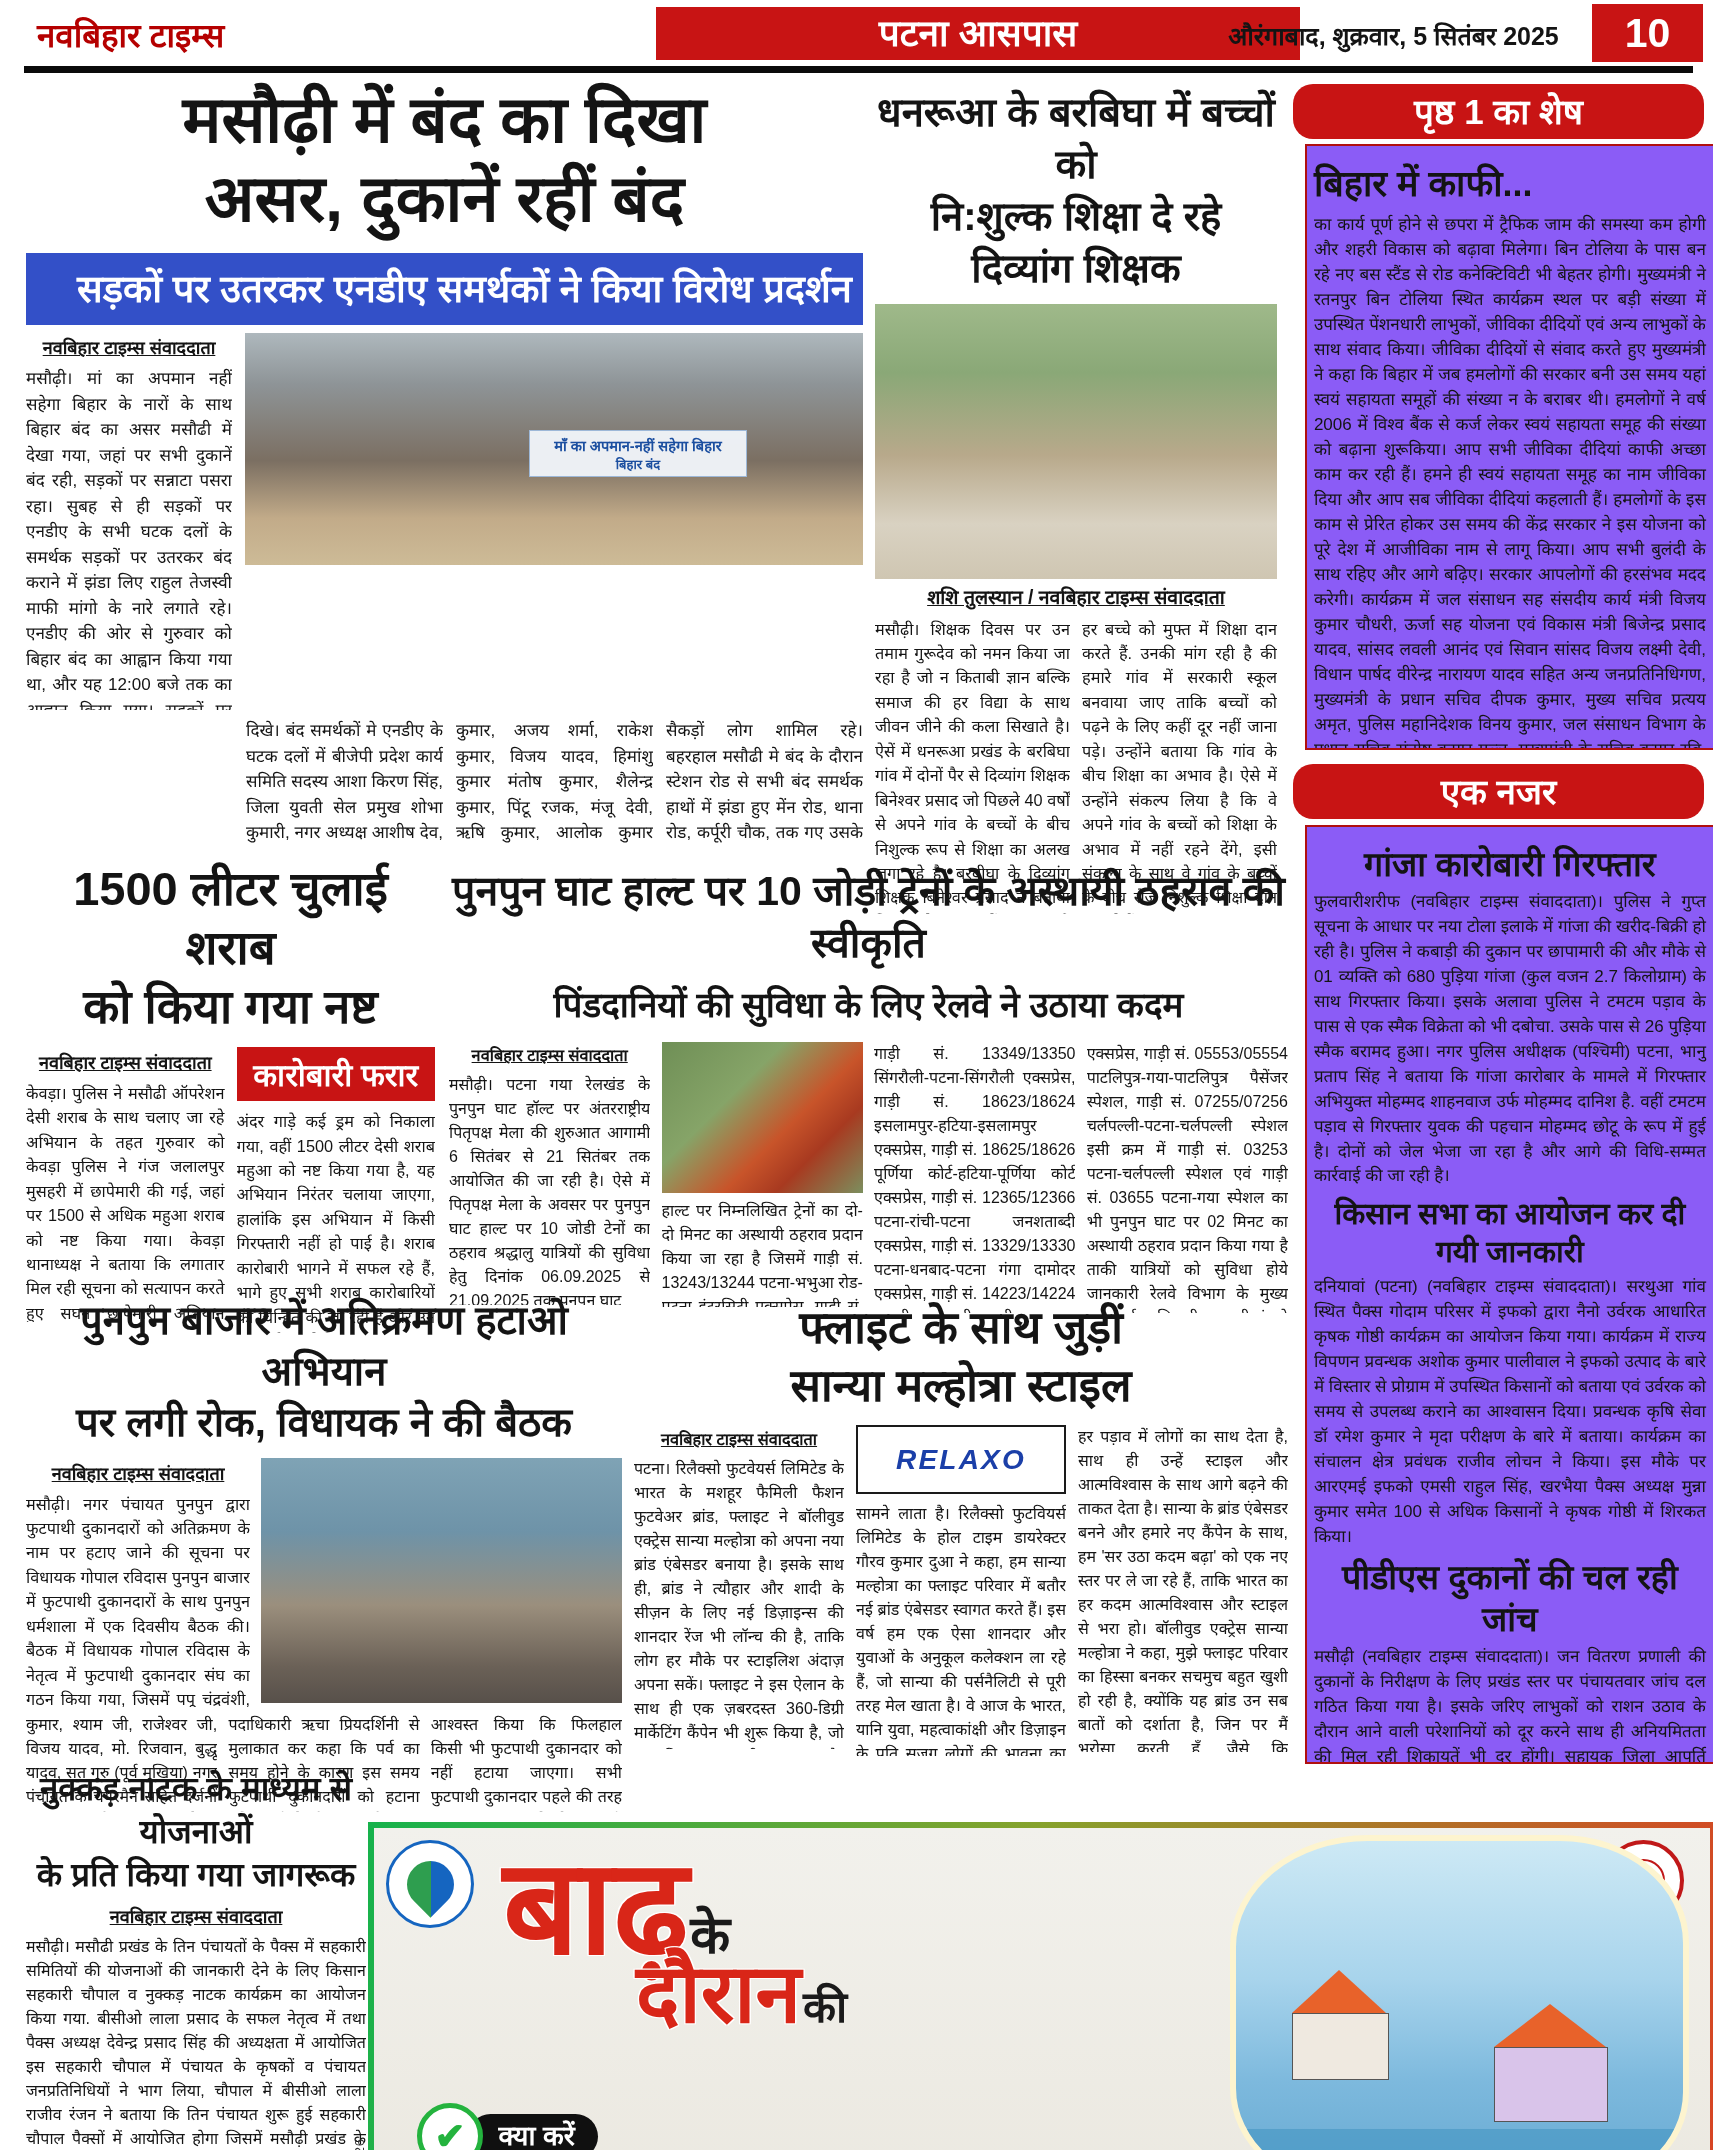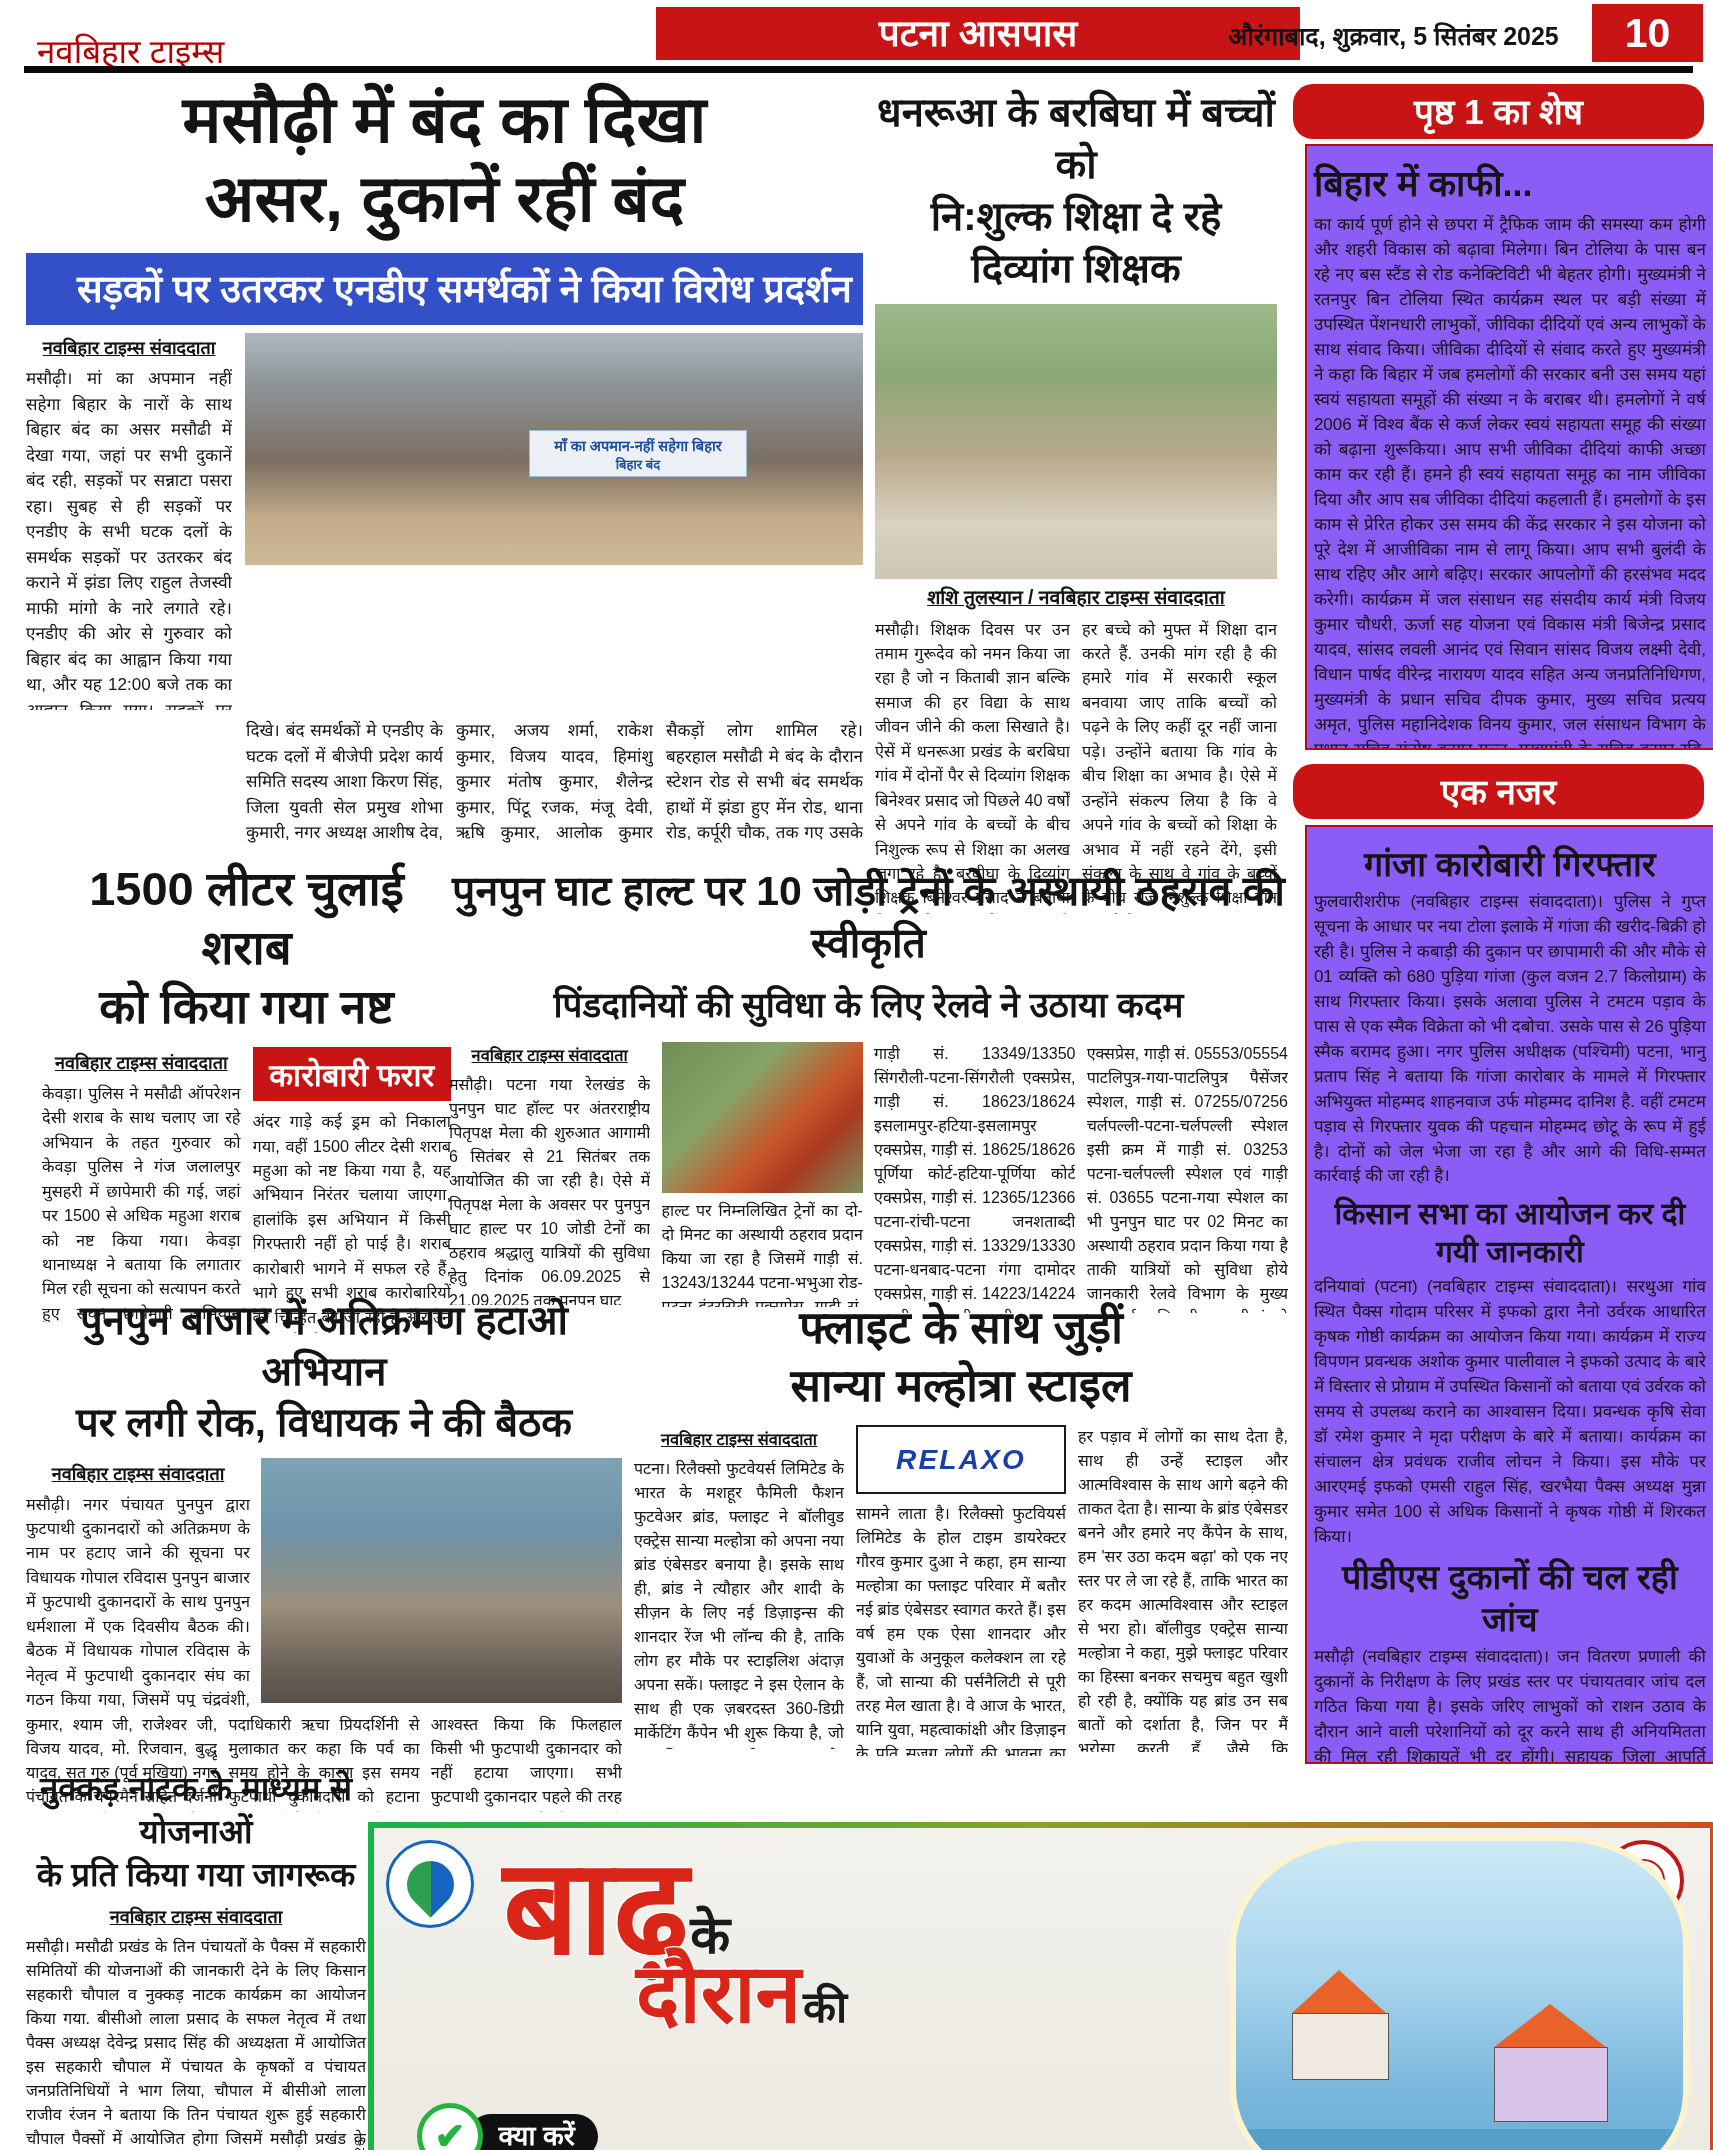--- a/index.html
+++ b/index.html
@@ -1,21 +1,21 @@
 <!DOCTYPE html>
 <html style="font-size:6.9px"><head>
 <meta charset="utf-8">
 <style>
   html,body{margin:0;padding:0;background:#fff;}
   body{width:1714px;height:2679px;position:relative;font-family:"Liberation Sans",sans-serif;color:#141414;}
   .page{position:absolute;left:0;top:0;width:1714px;height:2679px;overflow:hidden;background:#fff;}
   .abs{position:absolute;}
   .clip{overflow:hidden;}
   
-  .paper-name{left:37px;top:28px;font-size:33px;font-weight:400;color:#b50000;}
+  .paper-name{left:37px;top:12px;font-size:33px;font-weight:700;color:#b50000;}
   .section-box{left:656px;top:6.9px;width:644px;height:53px;background:#c81414;color:#fff;
     font-size:37px;font-weight:800;line-height:53px;text-align:center;}
   .date-line{left:1204px;top:18px;width:379px;font-size:25px;font-weight:800;text-align:center;}
   .page-box{left:1592px;top:4.3px;width:111px;height:58px;background:#c81414;color:#fff;
     font-size:41px;font-weight:800;line-height:58px;text-align:center;}
   .top-rule{left:24px;top:66px;width:1669px;height:6.9px;background:#0a0a0a;}
   
   .hl-xxl{font-size:65px;line-height:1.22;font-weight:800;text-align:center;}
   .hl-xl{font-size:47px;line-height:1.25;font-weight:800;text-align:center;}
   .hl-lg{font-size:43px;line-height:1.28;font-weight:800;text-align:center;}
@@ -120,21 +120,21 @@
         <div class="rail-body">दनियावां (पटना) (नवबिहार टाइम्स संवाददाता)। सरथुआ गांव स्थित पैक्स गोदाम परिसर में इफको द्वारा नैनो उर्वरक आधारित कृषक गोष्ठी कार्यक्रम का आयोजन किया गया। कार्यक्रम में राज्य विपणन प्रवन्धक अशोक कुमार पालीवाल ने इफको उत्पाद के बारे में विस्तार से प्रोग्राम में उपस्थित किसानों को बताया एवं उर्वरक को समय से उपलब्ध कराने का आश्वासन दिया। प्रवन्धक कृषि सेवा डॉ रमेश कुमार ने मृदा परीक्षण के बारे में बताया। कार्यक्रम का संचालन क्षेत्र प्रवंधक राजीव लोचन ने किया। इस मौके पर आरएमई इफको एमसी राहुल सिंह, खरभैया पैक्स अध्यक्ष मुन्ना कुमार समेत 100 से अधिक किसानों ने कृषक गोष्ठी में शिरकत किया।</div>
       </div>
       <div>
         <div class="nj-hl">पीडीएस दुकानों की चल रही जांच</div>
         <div class="rail-body">मसौढ़ी (नवबिहार टाइम्स संवाददाता)। जन वितरण प्रणाली की दुकानों के निरीक्षण के लिए प्रखंड स्तर पर पंचायतवार जांच दल गठित किया गया है। इसके जरिए लाभुकों को राशन उठाव के दौरान आने वाली परेशानियों को दूर करने साथ ही अनियमितता की मिल रही शिकायतें भी दूर होंगी। सहायक जिला आपूर्ति पदाधिकारी रंजीत कुमार ने बताया कि पंचायत स्तर की जिम्मेदारी सभी आपूर्ति पदाधिकारी को दी गई है। अब तक 100 से अधिक दुकानों की सघन जांच की गई है, जहं आठ दुकानों पर शिकायतें मिलने पर स्पष्टीकरण भी की गई है लगातार चल रही सघन जांच पर पीडीएस दुकानदारों में हर काम मची हुई है।</div>
       </div>
 
     </div>
   </div>
 
-  <div class="abs" style="left:42px;top:860px;width:409px;">
+  <div class="abs" style="left:26px;top:860px;width:409px;">
     <div class="hl-xl">1500 लीटर चुलाई शराब</div>
     <div class="hl-xl">को किया गया नष्ट</div>
     <div style="display:flex;gap:12px;margin-top:11.2px;">
       <div style="flex:1;" class="clip">
         <div class="byline">नवबिहार टाइम्स संवाददाता</div>
         <div class="body-t clip" style="height:241px;font-size:16.3px;">केवड़ा। पुलिस ने मसौढी ऑपरेशन देसी शराब के साथ चलाए जा रहे अभियान के तहत गुरुवार को केवड़ा पुलिस ने गंज जलालपुर मुसहरी में छापेमारी की गई, जहां पर 1500 से अधिक महुआ शराब को नष्ट किया गया। केवड़ा थानाध्यक्ष ने बताया कि लगातार मिल रही सूचना को सत्यापन करते हुए सघन छापेमारी अभियान चलाते हुए जमीन के</div>
       </div>
       <div style="flex:1;" class="clip">
         <div class="red-label">कारोबारी फरार</div>
         <div class="body-t clip" style="height:224px;font-size:16.3px;">अंदर गाड़े कई ड्रम को निकाला गया, वहीं 1500 लीटर देसी शराब महुआ को नष्ट किया गया है, यह अभियान निरंतर चलाया जाएगा, हालांकि इस अभियान में किसी गिरफ्तारी नहीं हो पाई है। शराब कारोबारी भागने में सफल रहे हैं, भागे हुए सभी शराब कारोबारियों को चिन्हित की जा रही है और उन पर कार्रवाई होगी।</div>

